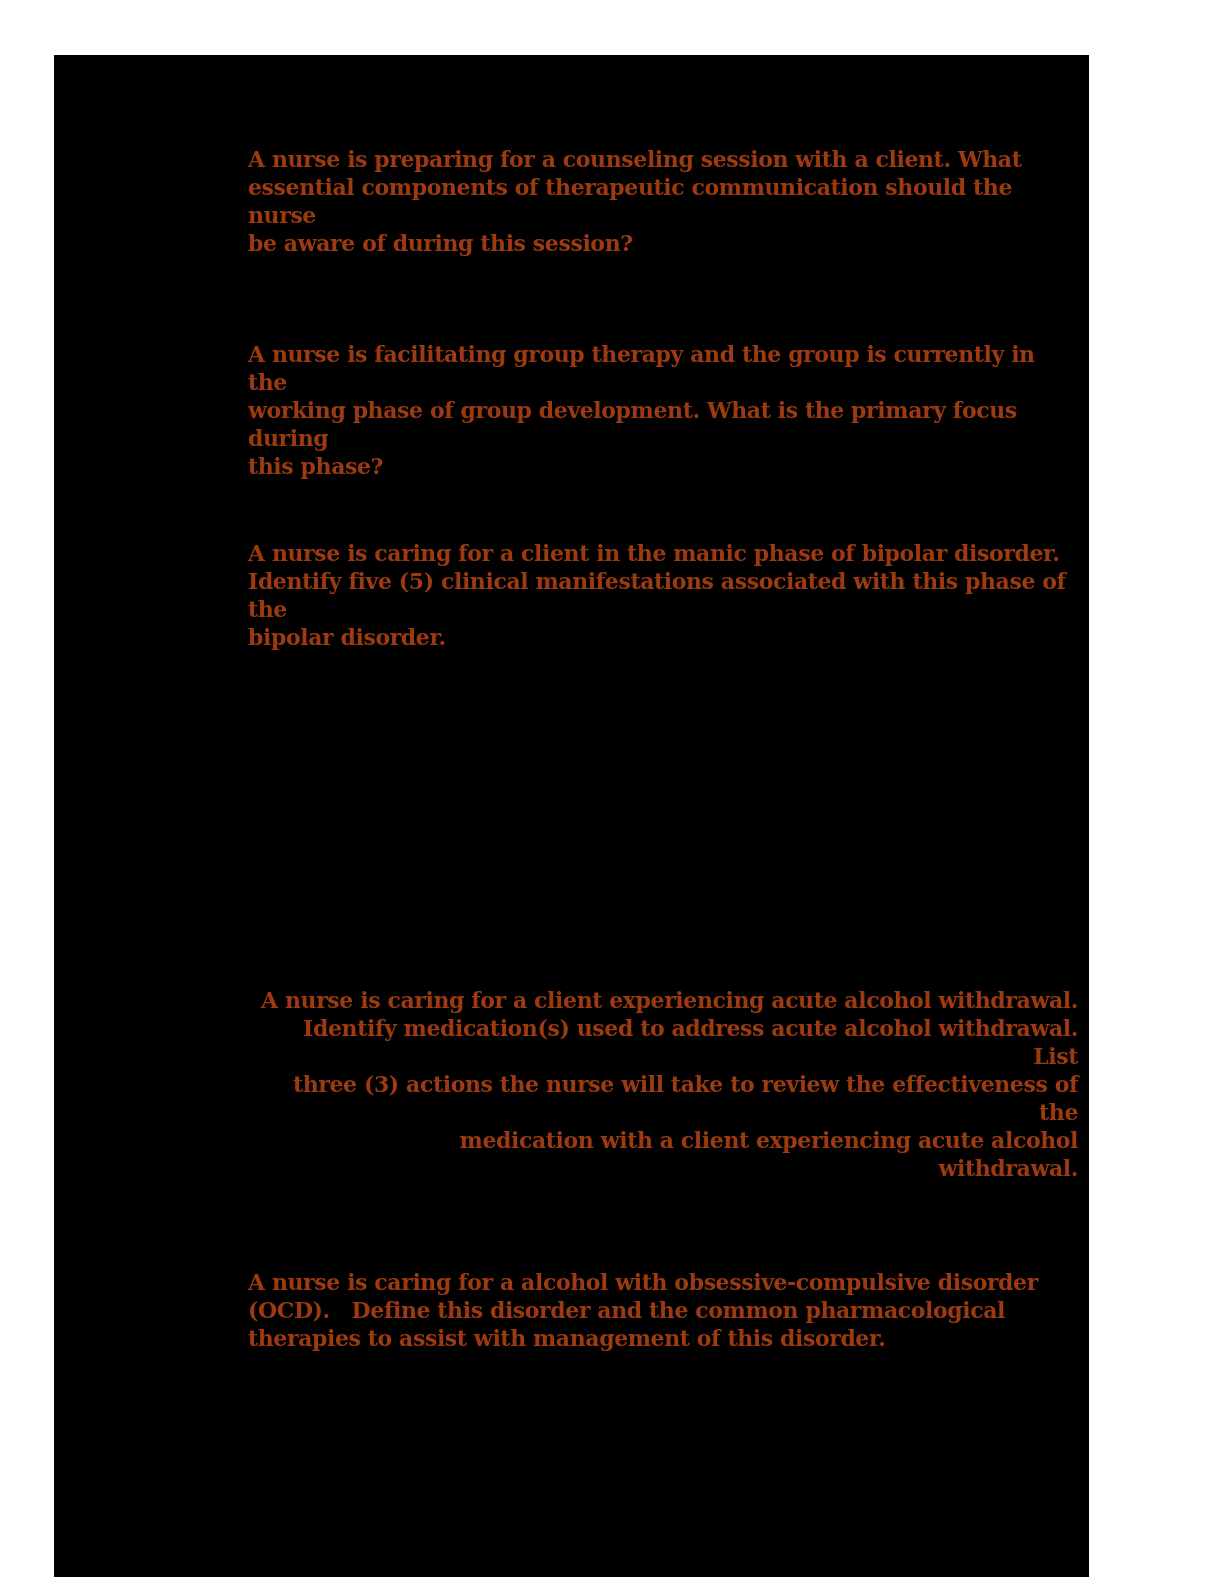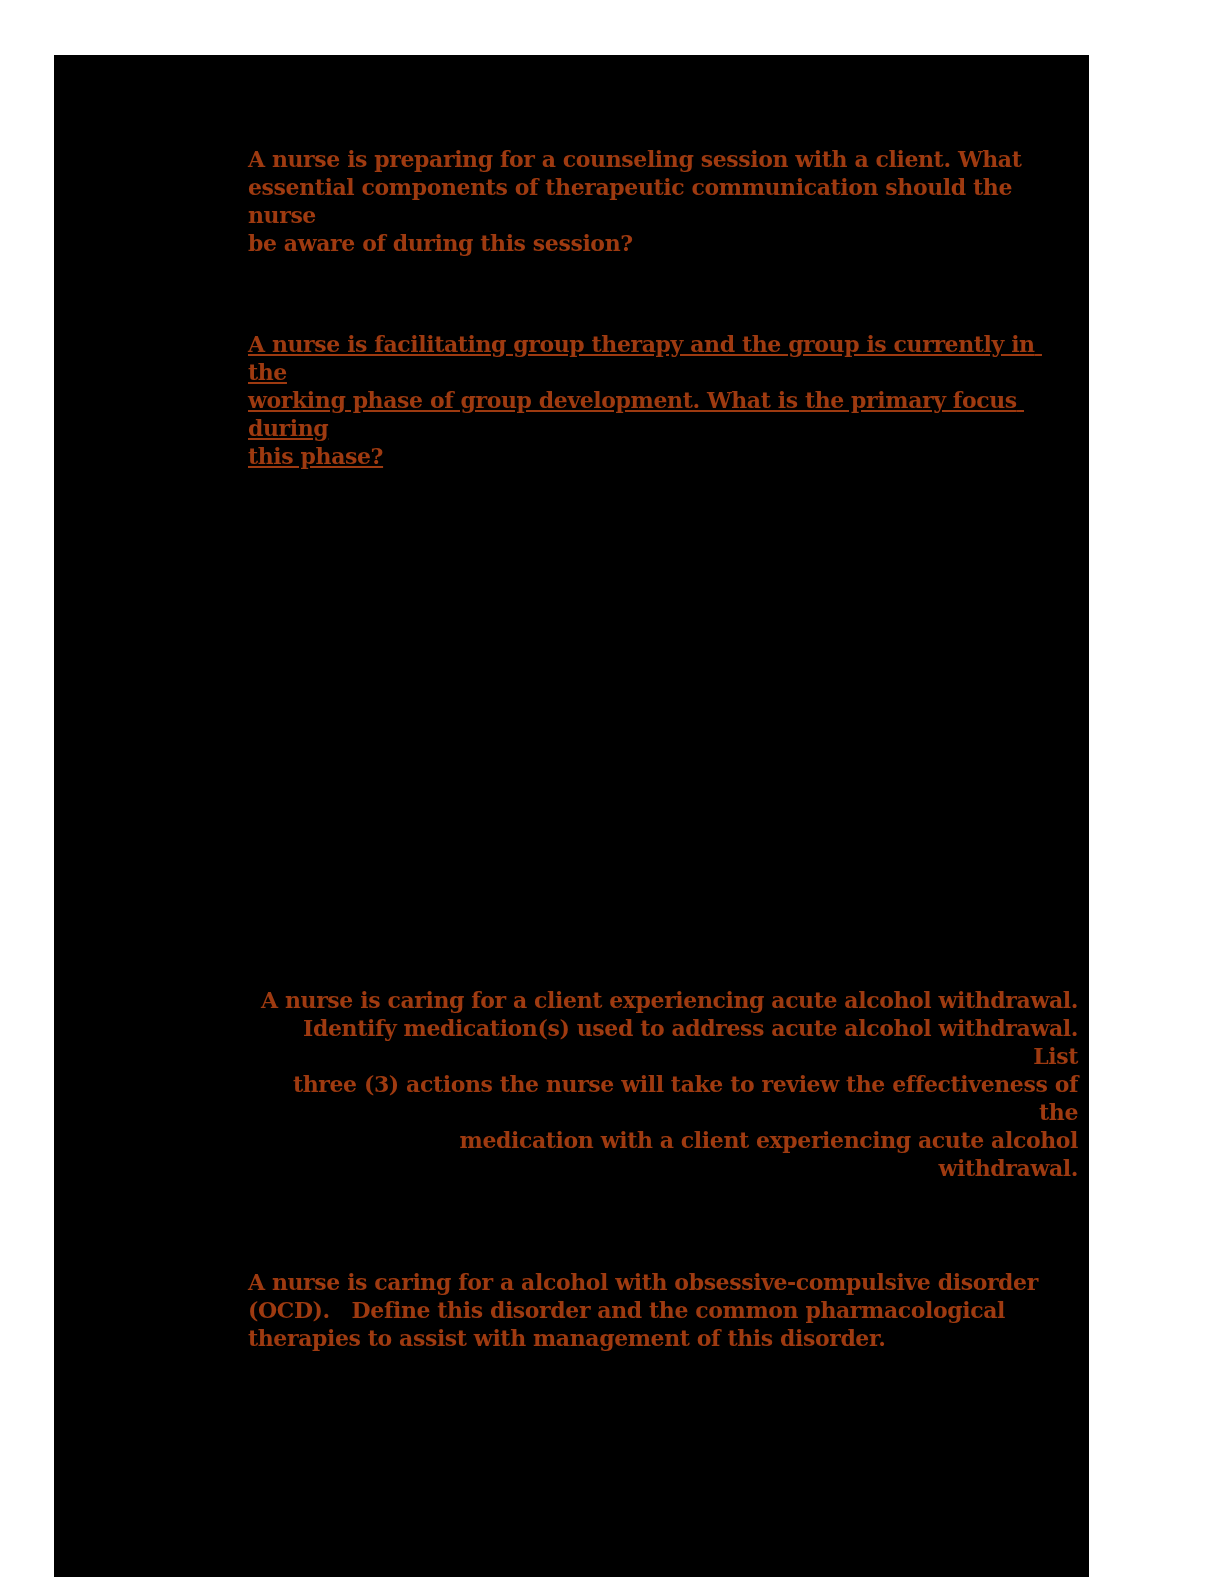--- a/index.html
+++ b/index.html
@@ -28,37 +28,40 @@
     width: 830px;
     color: #9e3a10;
     font-family: "DejaVu Serif", "Liberation Serif", serif;
     font-weight: bold;
     font-size: 22px;
     line-height: 28px;
     letter-spacing: -0.4px;
     white-space: pre-wrap;
   }
   .q1 { top: 90px; }
-  .q2 { top: 275px; text-decoration: underline; }
+  .q2 { top: 285px; }
   .q3 { top: 484px; }
   .q4 { top: 679px; }
   .q5 { top: 931px; text-align: right; }
   .q6 { top: 1213px; }
 </style>
 </head>
 <body>
 
 <div class="sheet">
   <div class="page-canvas">
     <div class="question q1">A nurse is preparing for a counseling session with a client. What
 essential components of therapeutic communication should the nurse
 be aware of during this session?</div>
     <div class="question q2">A nurse is facilitating group therapy and the group is currently in the
 working phase of group development. What is the primary focus during
 this phase?</div>
+    <div class="question q3">A nurse is caring for a client in the manic phase of bipolar disorder.
+Identify five (5) clinical manifestations associated with this phase of the
+bipolar disorder.</div>
     <div class="question q5">A nurse is caring for a client experiencing acute alcohol withdrawal.
 Identify medication(s) used to address acute alcohol withdrawal.  List
 three (3) actions the nurse will take to review the effectiveness of the
 medication with a client experiencing acute alcohol
 withdrawal.</div>
     <div class="question q6">A nurse is caring for a alcohol with obsessive-compulsive disorder
 (OCD).   Define this disorder and the common pharmacological
 therapies to assist with management of this disorder.</div>
   </div>
 </div>

